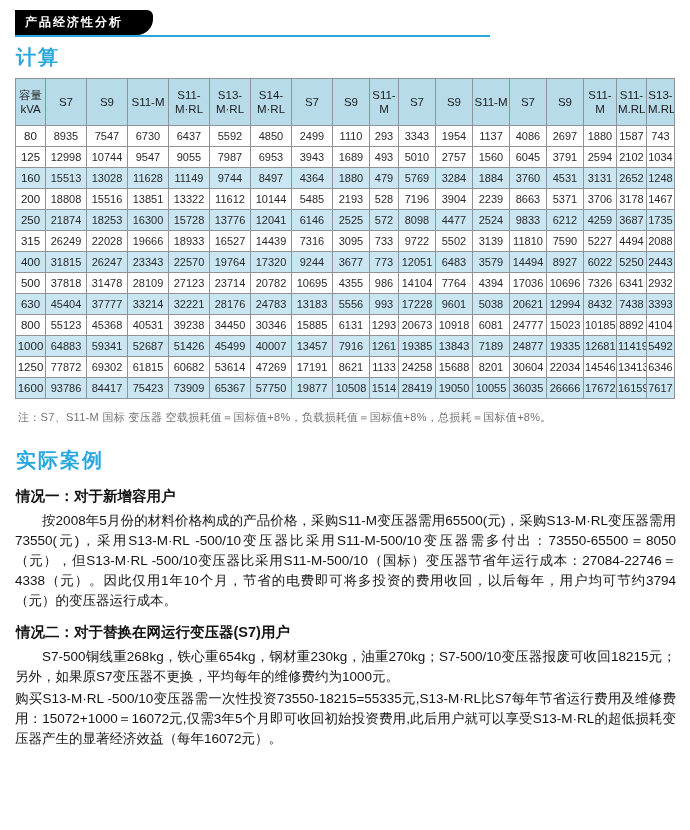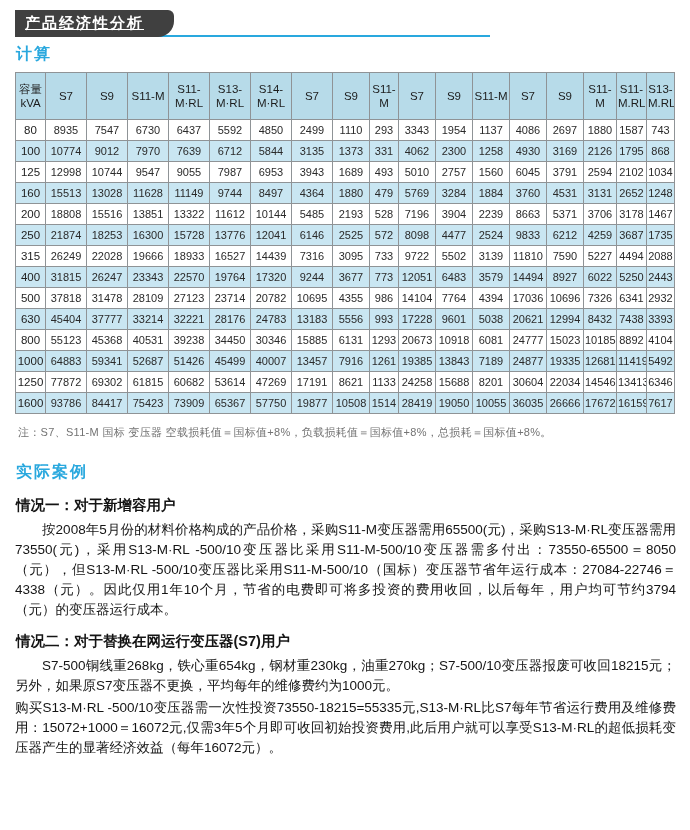--- a/index.html
+++ b/index.html
@@ -6,28 +6,28 @@
   html,body { background:#ffffff; }
   body {
     width:690px; height:830px; overflow:hidden; position:relative;
     font-family:"Liberation Sans","DejaVu Sans",sans-serif; color:#1c1c1c;
   }
   .page { padding:10px 14px 0 15px; }
 
   
   .banner-wrap { position:relative; height:27px; margin-bottom:4px; }
   .banner {
-    display:inline-block; background:#404040; color:#ffffff;
-    font-size:15px; font-weight:bold; letter-spacing:2px;
+    display:inline-block; background:#000000; color:#ffffff;
+    font-size:12px; font-weight:bold; letter-spacing:2px;
     padding:4px 30px 4px 10px; border-radius:0 6px 16px 0;
-    position:relative; z-index:2;text-decoration:underline;
+    position:relative; z-index:2;
   }
   .banner-line { position:absolute; left:0; bottom:0; width:475px; height:2px; background:#29a8de; z-index:1; }
 
-  .section-title { color:#29a8de; font-size:16px; font-weight:bold; letter-spacing:2px; margin:7px 0 7px 1px; }
+  .section-title { color:#29a8de; font-size:20px; font-weight:bold; letter-spacing:2px; margin:7px 0 7px 1px; }
 
   
   table { border-collapse:collapse; table-layout:fixed; width:660px; }
   th, td {
     border:1px solid #8f9396; text-align:center; vertical-align:middle;
     padding:0 1px; overflow:hidden;
   }
   thead tr.grp th { height:37px; background:#ffffff; font-weight:normal; font-size:12px; line-height:1.4; white-space:pre-line; }
   thead tr.grp th.annual { font-size:13px; letter-spacing:1px; }
   thead tr.sub th { height:47px; background:#b7dbe9; font-weight:normal; font-size:11.5px; line-height:1.25; white-space:pre-line; }
@@ -118,40 +118,20 @@
           <td>293</td>
           <td>3343</td>
           <td>1954</td>
           <td>1137</td>
           <td>4086</td>
           <td>2697</td>
           <td>1880</td>
           <td>1587</td>
           <td>743</td>
         </tr>
-        <tr class="alt">
-          <td class="kva">100</td>
-          <td>10774</td>
-          <td>9012</td>
-          <td>7970</td>
-          <td>7639</td>
-          <td>6712</td>
-          <td>5844</td>
-          <td>3135</td>
-          <td>1373</td>
-          <td>331</td>
-          <td>4062</td>
-          <td>2300</td>
-          <td>1258</td>
-          <td>4930</td>
-          <td>3169</td>
-          <td>2126</td>
-          <td>1795</td>
-          <td>868</td>
-        </tr>
         <tr>
           <td class="kva">125</td>
           <td>12998</td>
           <td>10744</td>
           <td>9547</td>
           <td>9055</td>
           <td>7987</td>
           <td>6953</td>
           <td>3943</td>
           <td>1689</td>

